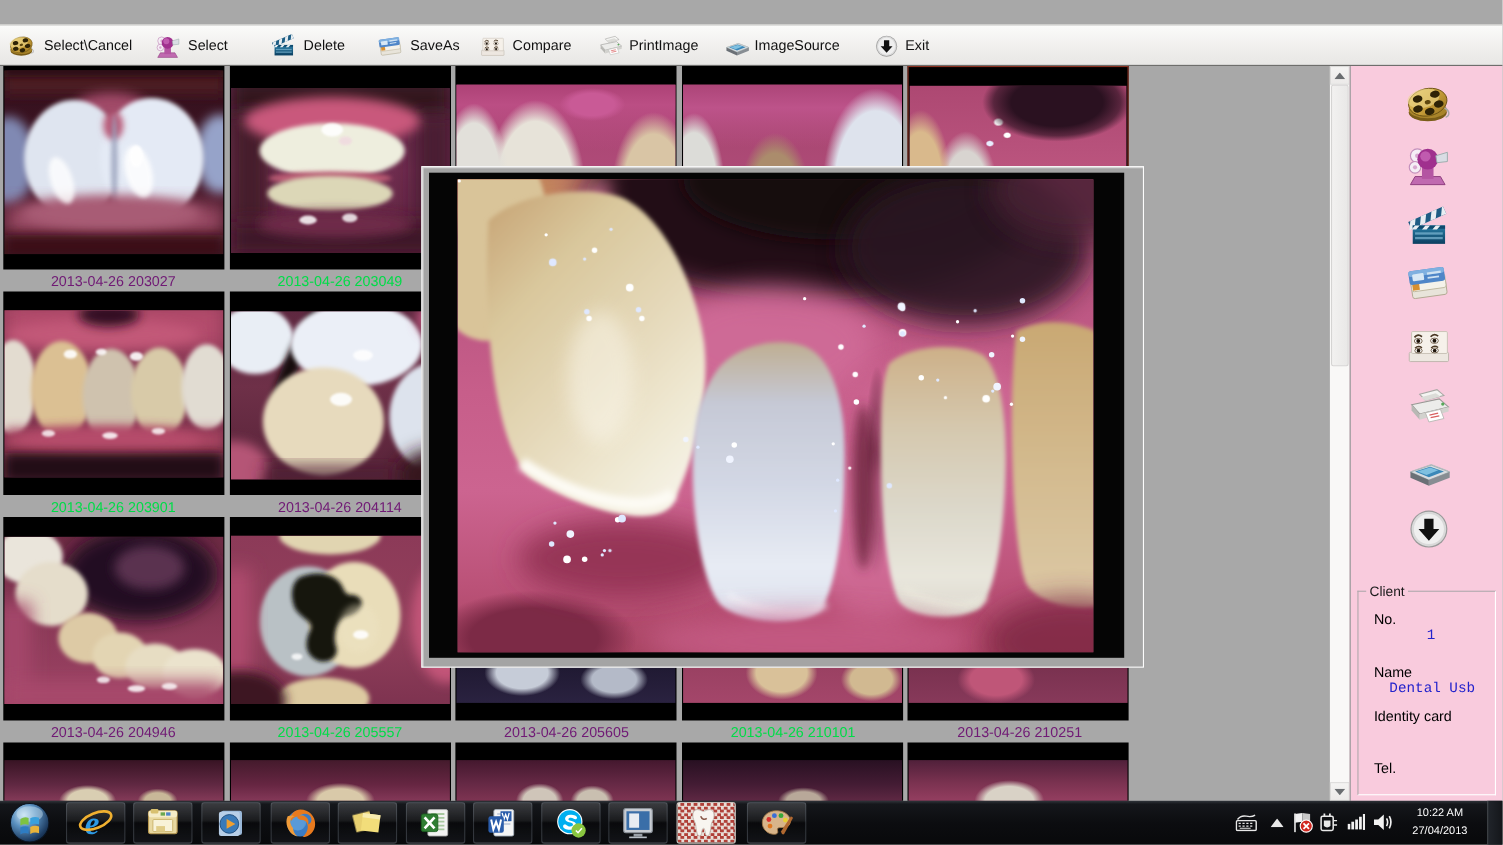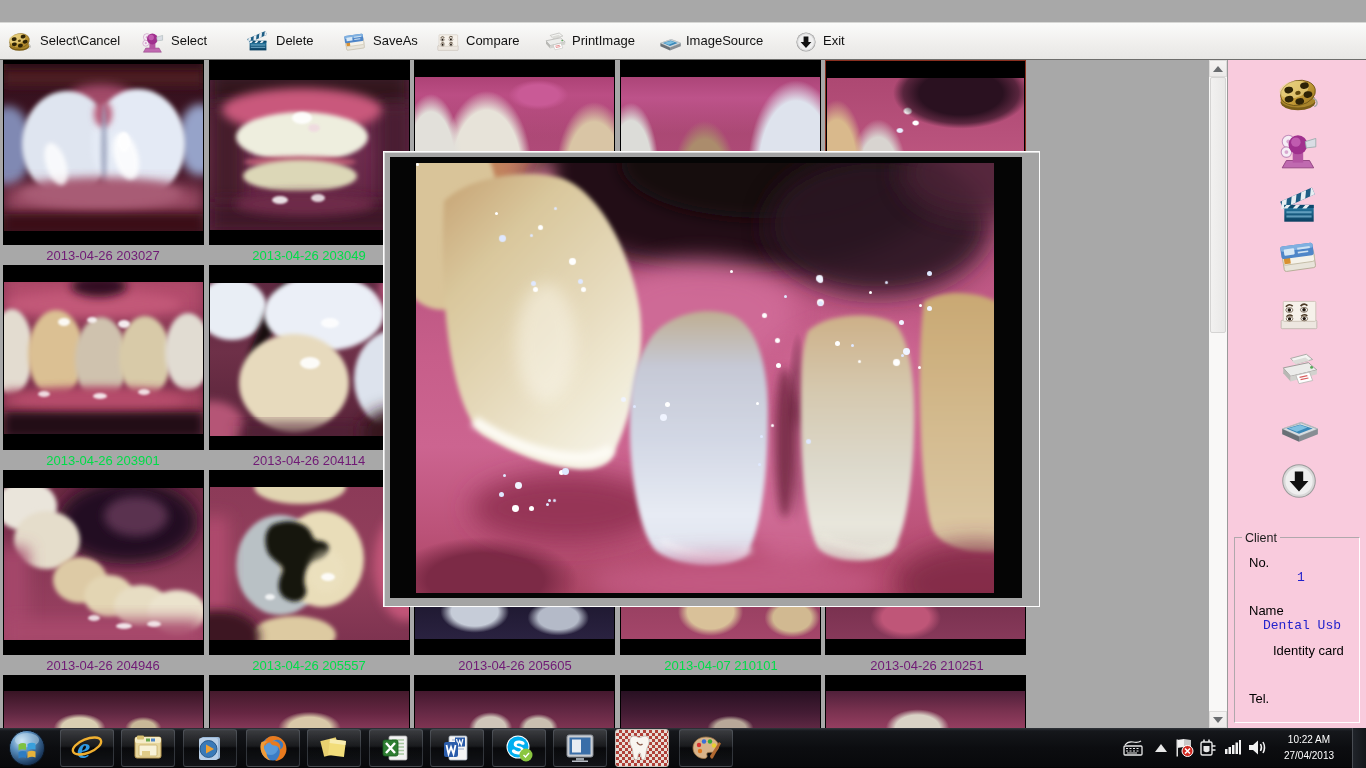--- a/index.html
+++ b/index.html
@@ -484,21 +484,21 @@
       </div>
     <div class="cell" style="left:620px;top:410px;height:185px;">
         <div class="ph p11" style="top:17px;width:199px;height:152px;"></div>
       </div>
     <div class="cell" style="left:825px;top:410px;height:185px;">
         <div class="ph p12" style="top:17px;width:199px;height:152px;"></div>
       </div>
     <div class="cap b" style="left:0;top:595px;">2013-04-26 204946</div>
     <div class="cap g" style="left:206px;top:595px;">2013-04-26 205557</div>
     <div class="cap b" style="left:412px;top:595px;">2013-04-26 205605</div>
-    <div class="cap g" style="left:618px;top:595px;">2013-04-07 210101</div>
+    <div class="cap g" style="left:618px;top:595px;">2013-04-26 210101</div>
     <div class="cap b" style="left:824px;top:595px;">2013-04-26 210251</div>
 
     <div class="cell" style="left:3px;top:615px;height:53px;">
         <div class="ph q1" style="top:16px;width:199px;height:37px;"></div>
       </div>
     <div class="cell" style="left:209px;top:615px;height:53px;">
         <div class="ph q2" style="top:16px;width:199px;height:37px;"></div>
       </div>
     <div class="cell" style="left:414px;top:615px;height:53px;">
         <div class="ph q3" style="top:16px;width:199px;height:37px;"></div>
@@ -549,21 +549,21 @@
       </svg>
     <svg class="sicon" style="top:400px" width="42" height="42">
         <use href="#i-exit"></use>
       </svg>
     <div id="client">
       <div class="lbl">Client</div>
       <div class="cfield" style="top:17px;">No.</div>
       <div class="cval" style="left:62px;top:32px;">1</div>
       <div class="cfield" style="top:65px;">Name</div>
       <div class="cval" style="left:28px;top:80px;">Dental Usb</div>
-      <div class="cfield" style="top:105px;margin-left:24px;">Identity card</div>
+      <div class="cfield" style="top:105px;">Identity card</div>
       <div class="cfield" style="top:153px;">Tel.</div>
     </div>
   </div>
 
   <div id="popup" class="abs">
     <div id="popin">
         <div id="popphoto"><svg width="578" height="430" viewBox="0 0 578 430">
 <defs>
 <linearGradient id="gcan" x1="0" y1="0" x2=".7" y2="1">
 <stop offset="0" stop-color="#c6a273"></stop>

